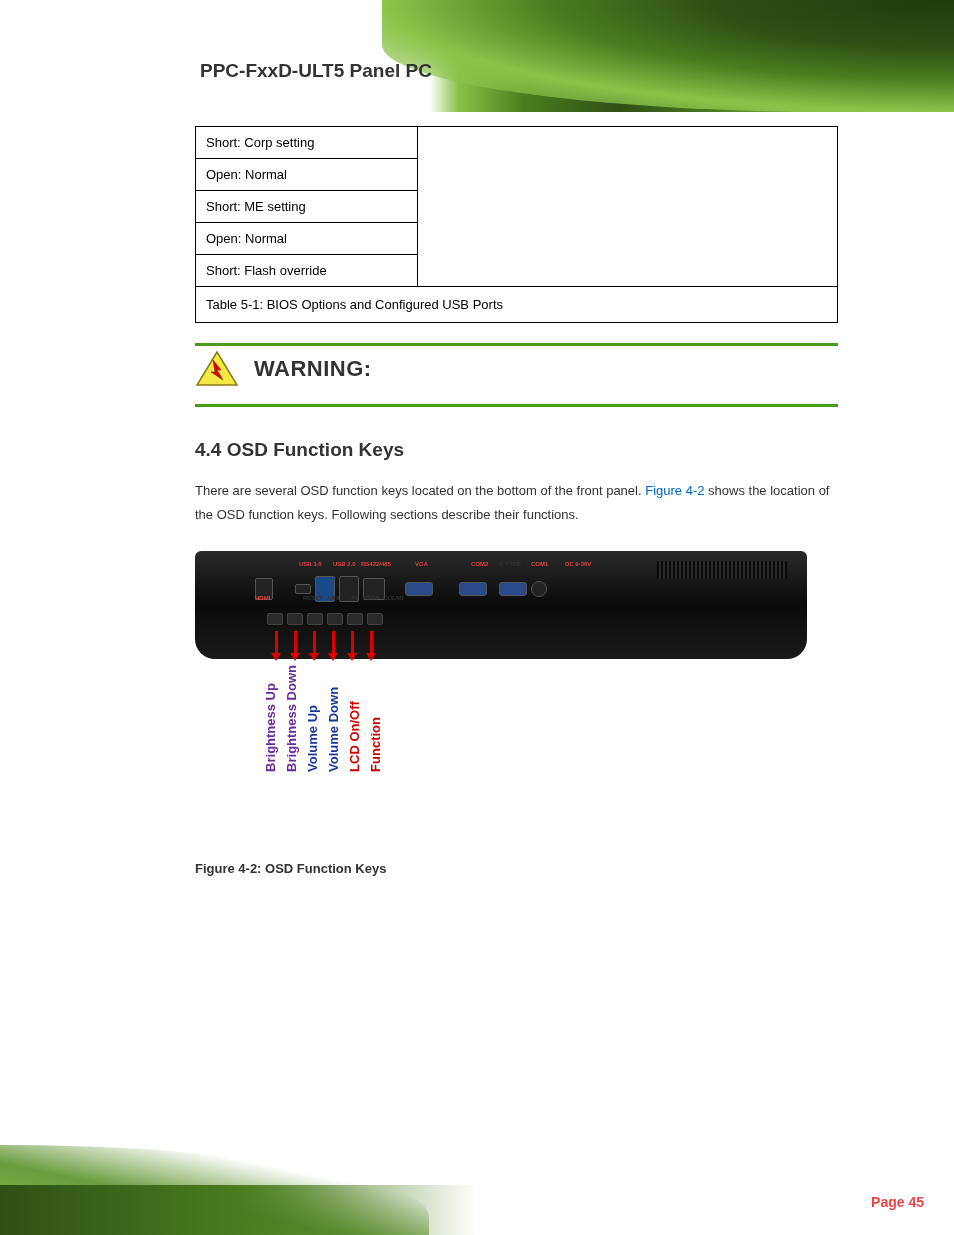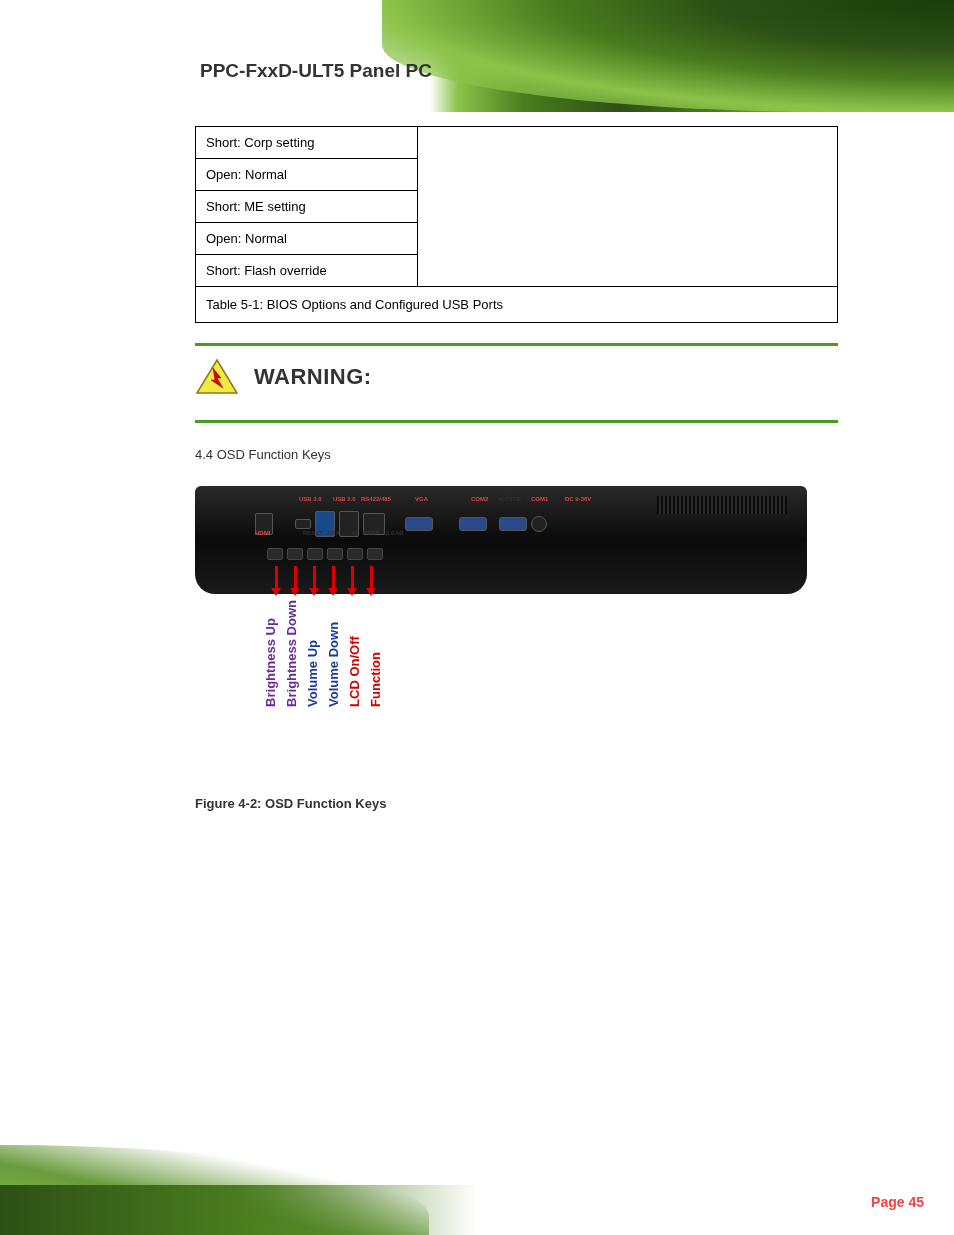--- a/index.html
+++ b/index.html
@@ -101,21 +101,21 @@
     
     table td.cell-caption {
       text-align: left;
       padding: 10px;
     }
     
     .warning-band {
       margin-top: 20px;
       border-top: 3px solid #4a9c1e;
       border-bottom: 3px solid #4a9c1e;
-      padding: 12px 0;
+      padding: 4px 0;
     }
     
     .warning-head {
       display: flex;
       align-items: center;
       gap: 14px;
       margin-bottom: 12px;
     }
     
     .warning-icon {
@@ -130,23 +130,23 @@
       letter-spacing: 0.5px;
     }
     
     .warning-text {
       font-size: 13px;
       line-height: 1.8;
       color: #333;
     }
     
     .section-heading {
-      margin-top: 24px;
-      font-size: 13px;
-      font-weight: normal;
+      margin-top: 32px;
+      font-size: 19px;
+      font-weight: bold;
       color: #333;
     }
     
     .body-text {
       margin-top: 18px;
       font-size: 13px;
       line-height: 1.85;
       color: #333;
     }
     
@@ -362,20 +362,23 @@
     <div class="warning-head">
       <svg class="warning-icon" viewBox="0 0 45 38">
         <path d="M22 2 L42 35 L2 35 Z" fill="#f4e842" stroke="#8a7a1a" stroke-width="1.5"></path>
         <path d="M18 10 L26 20 L22 20 L28 30 L16 22 L20 22 Z" fill="#d00" stroke="#800" stroke-width="0.5"></path>
       </svg>
       <div class="warning-title">WARNING:</div>
     </div>
   </div>
 
   <div class="section-heading">4.4 OSD Function Keys</div>
+  <div class="body-text">
+    <span>There are several OSD function keys located on the bottom of the front panel. </span><span class="link-text">Figure 4-2</span><span> shows the location of the OSD function keys. Following sections describe their functions.</span>
+  </div>
 
   <div class="product-figure">
     <div class="device-body">
       <div class="vent"></div>
       <div class="port-panel">
         <span class="port-label" style="top:-8px;left:44px">USB 3.0</span>
         <span class="port-label" style="top:-8px;left:78px">USB 2.0</span>
         <span class="port-label" style="top:-8px;left:106px">RS422/485</span>
         <span class="port-label" style="top:26px;left:0px">HDMI</span>
         <span class="port-label" style="top:-8px;left:160px">VGA</span>

